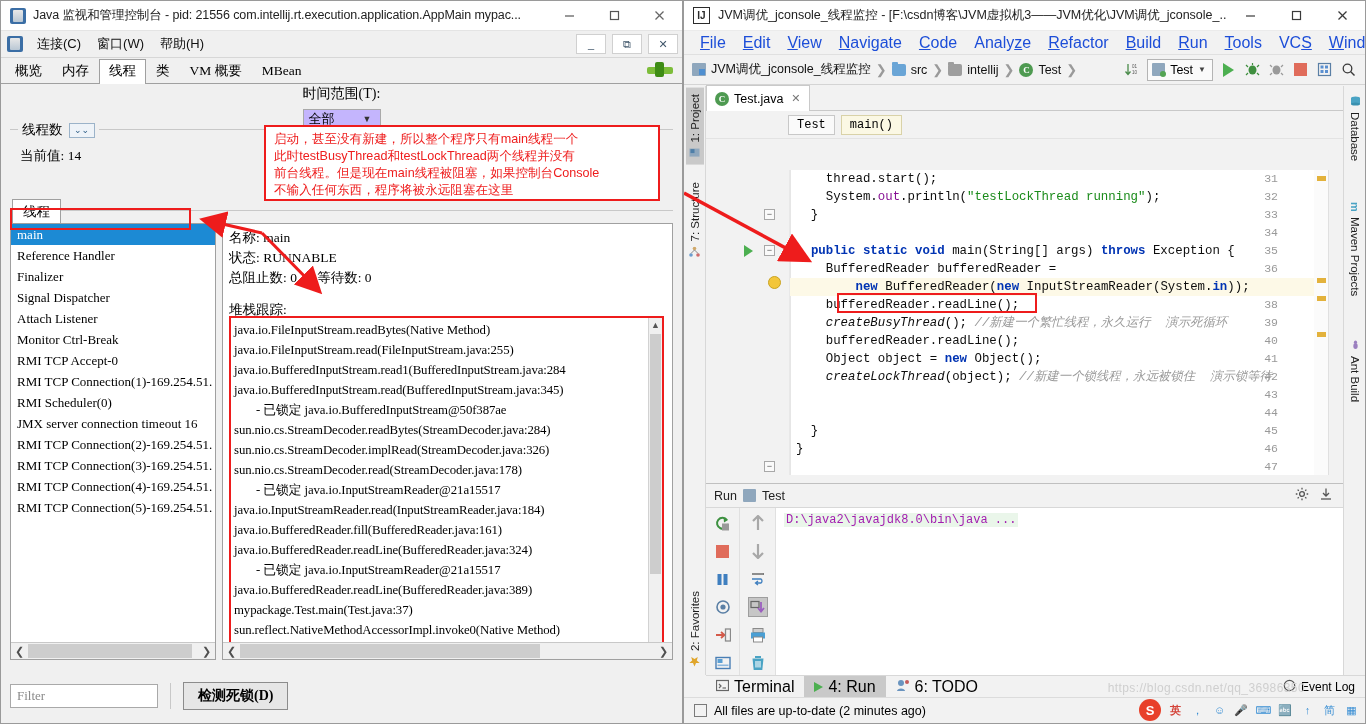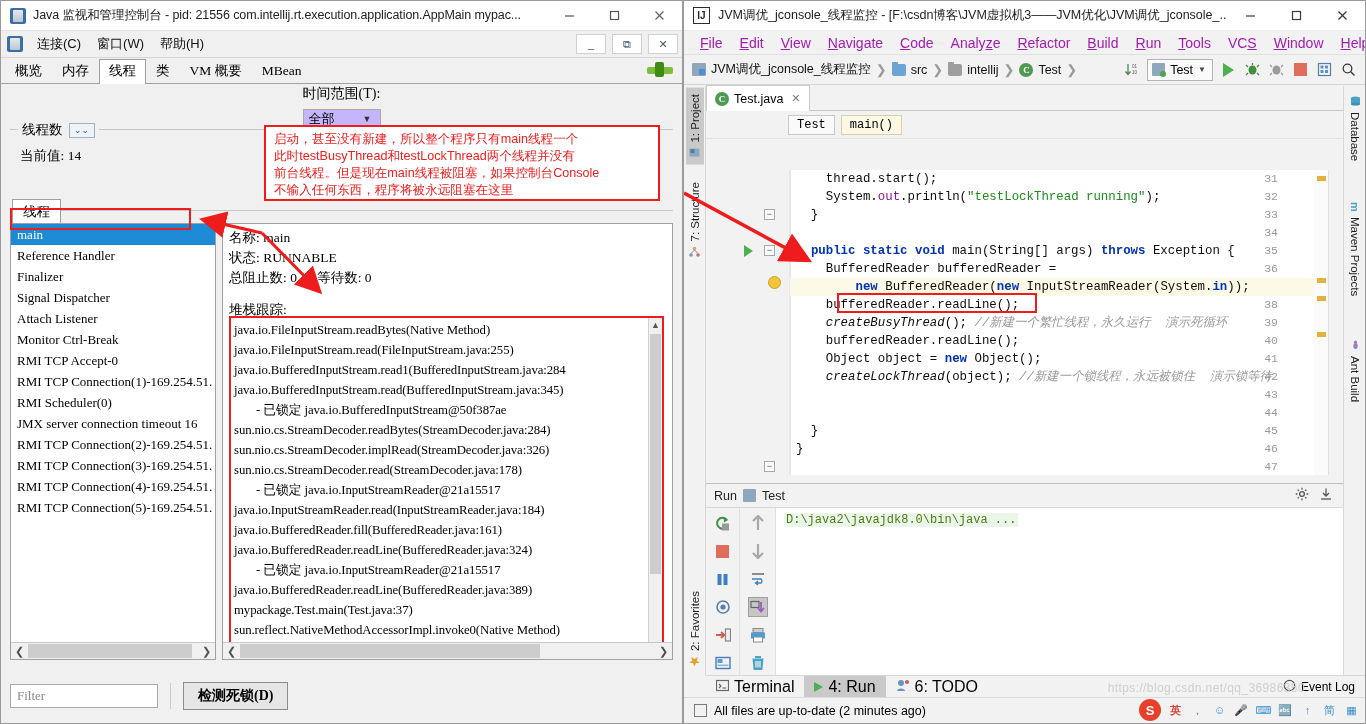--- a/index.html
+++ b/index.html
@@ -236,21 +236,21 @@
   .ij-winbtns { display: flex; flex: none; }
   .ij-winbtn {
     width: 46px; height: 29px; display: flex; align-items: center; justify-content: center;
     color: #4a4a4a;
   }
 
   .ij-menubar {
     height: 24px; background: #f2f2f2; display: flex; align-items: center;
     padding-left: 8px; gap: 1px; border-bottom: 1px solid #e0e0e0;
   }
-  .ij-menuitem { padding: 2px 8px; font-size: 14px; color: #a21caf; text-align: center; }
+  .ij-menuitem { padding: 2px 8px; font-size: 16px; color: #1d4ed8; text-align: center; }
   .ij-menuitem u { text-decoration: underline; }
 
   .ij-navbar {
     height: 30px; background: #f2f2f2; display: flex; align-items: center;
     padding-left: 8px; border-bottom: 1px solid #d4d4d4; gap: 0;
   }
   .ij-crumb { display: flex; align-items: center; gap: 5px; font-size: 12.5px; color: #111; }
   .ij-crumb-sep { color: #9a9a9a; margin: 0 5px; font-size: 13px; }
   .icon-folder {
     width: 14px; height: 12px; background: #6aa5d6; border-radius: 1.5px 2px 2px 2px;
@@ -373,21 +373,21 @@
     width: 34px; flex: none; background: #f2f2f2; border-right: 1px solid #e0e0e0;
     display: flex; flex-direction: column; align-items: center; padding-top: 5px; gap: 8px;
   }
   .ij-runtools2 { width: 36px; }
   .rt-ico { width: 20px; height: 20px; display: flex; align-items: center; justify-content: center; }
   .rt-ico.sel { background: #c6c6c6; border: 1px solid #9e9e9e; }
   .ij-console {
     flex: 1; background: #ffffff; padding: 5px 0 0 8px; font-family: "Liberation Mono", monospace;
     font-size: 12px; position: relative;
   }
-  .ij-console .cmdline { background: #eaf6ea; display: inline-block; padding: 0 2px; color: #4d7c0f; }
+  .ij-console .cmdline { background: #eaf6ea; display: inline-block; padding: 0 2px; color: #a21caf; }
 
   .ij-statusbar-tabs {
     position: absolute; left: 22px; right: 0; bottom: 26px; height: 22px;
     background: #f2f2f2; display: flex; align-items: center; border-top: 1px solid #d8d8d8;
   }
   .ij-sbtab {
     display: flex; align-items: center; gap: 5px; padding: 2px 10px; font-size: 16px; height: 22px;
   }
   .ij-sbtab.active { background: #c9c9c9; }
   .ij-eventlog { margin-left: auto; display: flex; align-items: center; gap: 5px; padding-right: 10px; font-size: 12px; }

